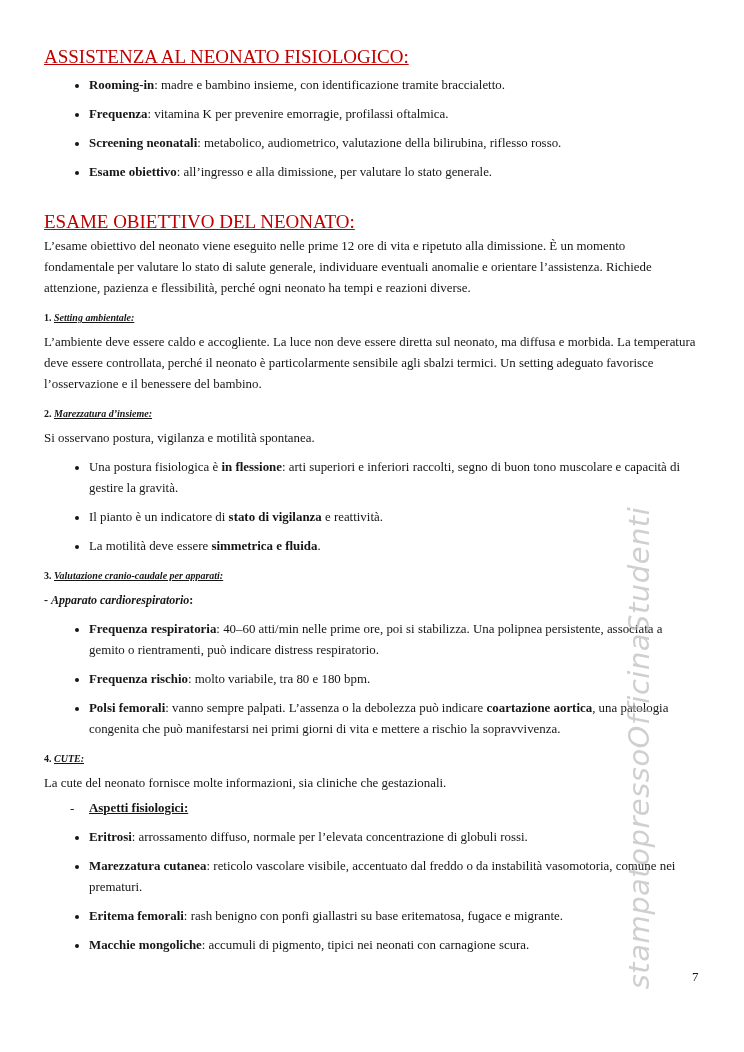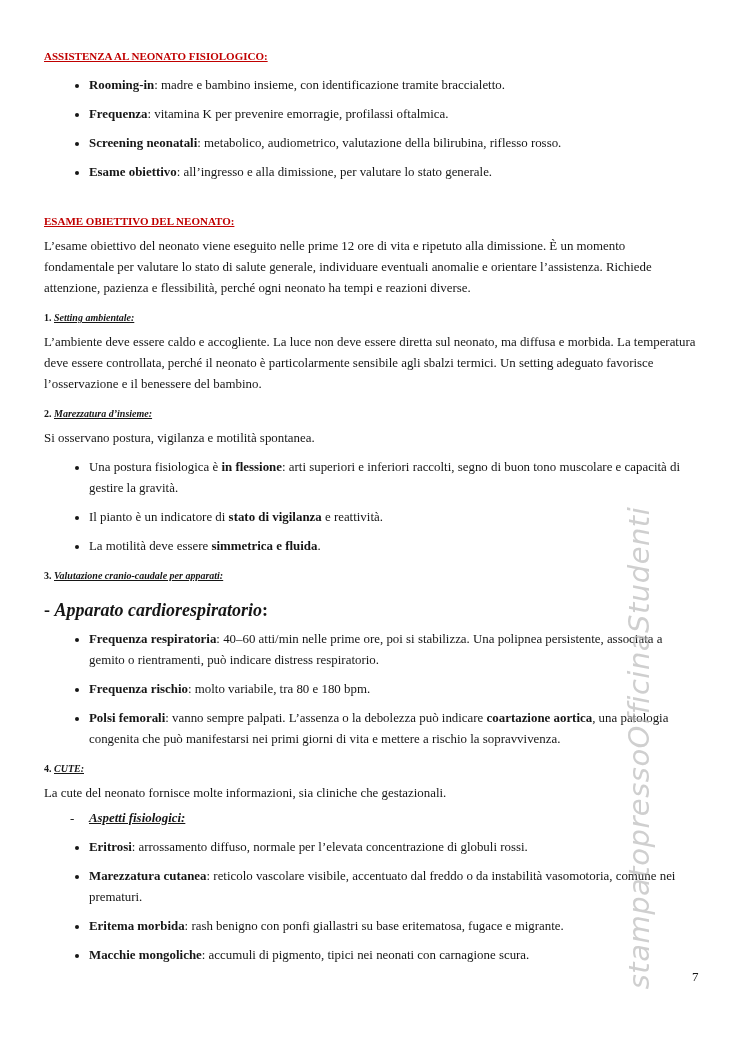--- a/index.html
+++ b/index.html
@@ -8,35 +8,35 @@
     font-family:"Liberation Serif", serif;
     color:#161616;
   }
   .doc{
     position:absolute;left:44px;top:46px;width:652px;
     font-size:12.9px;line-height:21px;
   }
   .blk{margin:4px 0 0;}
   .h1{
     color:var(--red,#c00000);
-    font-weight:bold;
-    font-size:11px;
+    font-weight:normal;
+    font-size:19px;
     text-decoration:underline;
     margin-top:0;
   }
   .big-gap{margin-top:28px;}
   .nomb{margin-bottom:0;}
   .nomt{margin-top:2px;}
   .h2{margin-top:8px;font-size:10px;}
-  .h3{margin-top:14px;font-size:18px;}
+  .h3{margin-top:4px;font-size:12px;}
   .p{margin-top:4px;}
   ul{margin:4px 0 0;padding-left:45px;}
   ul.ul{list-style:disc outside;}
   ul.ul li{margin:8px 0 7px;}
-  ul.dul{list-style:none;font-style:italic;}
+  ul.dul{list-style:none;}
   ul.dul li{margin:0 0 7px;position:relative;}
   ul.dul li::before{content:"-";position:absolute;left:-19px;top:0;}
   .b{font-weight:bold;}
   .i{font-style:italic;}
   .u{text-decoration:underline;}
   .watermark{
     position:absolute;top:748px;left:639px;
     transform:translate(-50%,-50%) rotate(-90deg);
     transform-origin:center center;
     white-space:nowrap;
@@ -82,19 +82,19 @@
       <li><span class=" b">Polsi femorali</span><span class="">: vanno sempre palpati. L’assenza o la debolezza può indicare </span><span class=" b">coartazione aortica</span><span class="">, una patologia congenita che può manifestarsi nei primi giorni di vita e mettere a rischio la sopravvivenza.</span></li>
     </ul>
     <div class="blk h2"><span class=" b">4. </span><span class=" b i u">CUTE:</span></div>
     <div class="blk p"><span class="">La cute del neonato fornisce molte informazioni, sia cliniche che gestazionali.</span></div>
     <ul class="dul">
       <li><span class=" b u">Aspetti fisiologici:</span></li>
     </ul>
     <ul class="ul">
       <li><span class=" b">Eritrosi</span><span class="">: arrossamento diffuso, normale per l’elevata concentrazione di globuli rossi.</span></li>
       <li><span class=" b">Marezzatura cutanea</span><span class="">: reticolo vascolare visibile, accentuato dal freddo o da instabilità vasomotoria, comune nei prematuri.</span></li>
-      <li><span class=" b">Eritema morbida</span><span class="">: rash benigno con ponfi giallastri su base eritematosa, fugace e migrante.</span></li>
+      <li><span class=" b">Eritema femorali</span><span class="">: rash benigno con ponfi giallastri su base eritematosa, fugace e migrante.</span></li>
       <li><span class=" b">Macchie mongoliche</span><span class="">: accumuli di pigmento, tipici nei neonati con carnagione scura.</span></li>
     </ul>
   </div>
 
 <div class="watermark">stampatopressoOfficinaStudenti</div>
 <div class="pagenum">7</div>
 
 </body></html>

